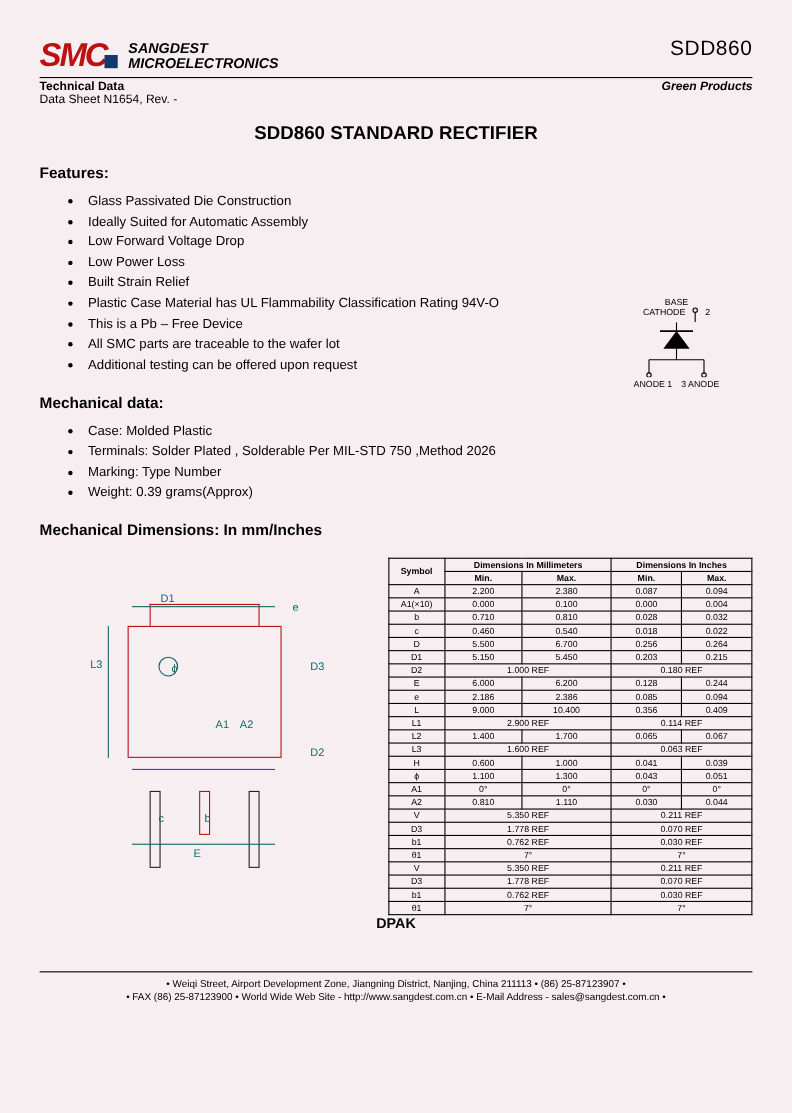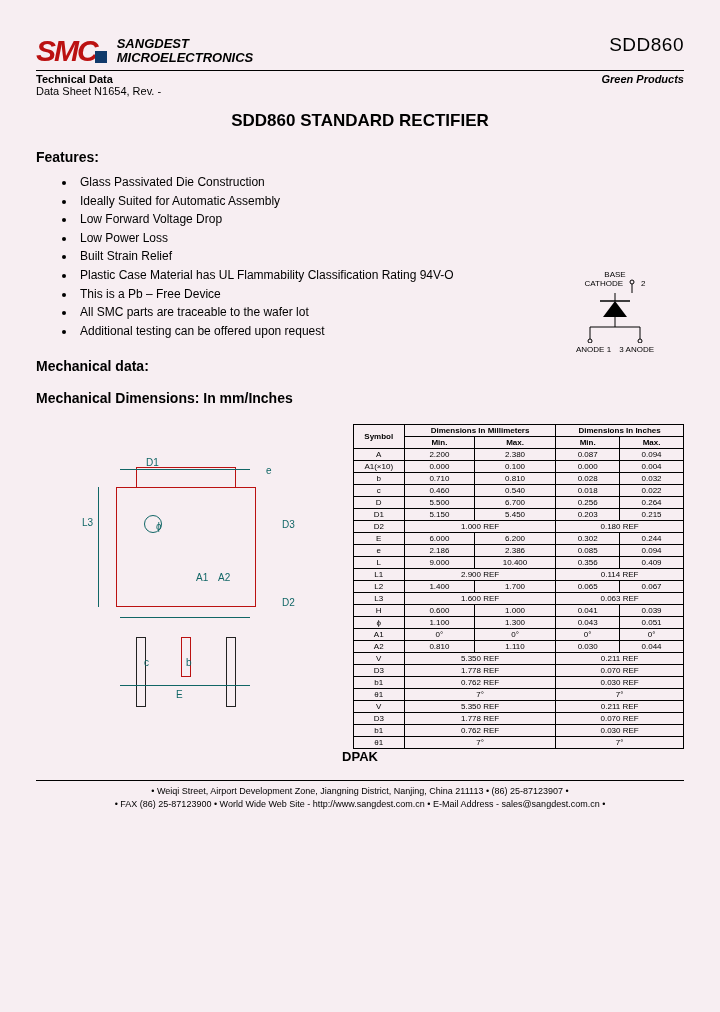--- a/index.html
+++ b/index.html
@@ -30,21 +30,21 @@
   .pkg-tab  { position:absolute; left:100px; top:10px; width:100px; height:20px; border:1.4px solid #b11; border-bottom:none; }
   .lead { position:absolute; width:10px; height:70px; border:1.4px solid #222; bottom:10px; }
   .dlabel { position:absolute; font-size:10px; color:#166; }
   .dimline { position:absolute; border-top:1px solid #166; }
   .vdimline{ position:absolute; border-left:1px solid #166; }
   .circle { position:absolute; width:18px; height:18px; border:1px solid #166; border-radius:50%; }
   .tbl { border-collapse: collapse; font-size: 8px; width: 341px; }
   .tbl th, .tbl td { border: 1px solid #000; padding: 1px 3px; text-align: center; }
   .tbl th { font-weight: 700; }
   .pkgname { text-align:center; font-size:13px; font-weight:700; }
-  .foot { border-top: 1.5px solid #000; margin-top: 16px; padding-top: 4px; font-size: 9px; text-align: center; line-height: 1.4; }
+  .foot { border-top: 1.5px solid #000; margin-top: 36px; padding-top: 4px; font-size: 9px; text-align: center; line-height: 1.4; }
   .relwrap { position: relative; }
 </style>
 </head>
 <body>
 
 <div class="page relwrap">
 
   <div class="topbar">
     <div class="logo">
       <span class="logo-mark"><span class="s">S</span><span class="m">M</span><span class="c">C</span><span class="logo-box"></span></span>
@@ -100,20 +100,26 @@
       <circle cx="20" cy="48" r="2" fill="none" stroke="#000"></circle>
       <circle cx="70" cy="48" r="2" fill="none" stroke="#000"></circle>
     </svg>
     <div style="display:flex;justify-content:space-between;padding:0 6px">
       <span><span>ANODE</span> <span>1</span></span>
       <span><span>3</span> <span>ANODE</span></span>
     </div>
   </div>
 
   <div class="sect" style="margin-top:18px">Mechanical data:</div>
+  <ul class="feat">
+    <li>Case: Molded Plastic</li>
+    <li>Terminals: Solder Plated , Solderable Per MIL-STD 750 ,Method 2026</li>
+    <li>Marking: Type Number</li>
+    <li>Weight: 0.39 grams(Approx)</li>
+  </ul>
 
   <div class="mechdim">Mechanical Dimensions: In mm/Inches</div>
 
   <div class="dimrow">
 
     <div class="drawing">
       <div class="pkg-tab"></div>
       <div class="pkg-body"></div>
       <div class="circle" style="left:108px; top:58px;"></div>
       <div class="lead" style="left:100px;"></div>
@@ -196,21 +202,21 @@
           </tr>
           <tr>
             <td>D2</td>
             <td colspan="2">1.000 REF</td>
             <td colspan="2">0.180 REF</td>
           </tr>
           <tr>
             <td>E</td>
             <td>6.000</td>
             <td>6.200</td>
-            <td>0.302</td>
+            <td>0.128</td>
             <td>0.244</td>
           </tr>
           <tr>
             <td>e</td>
             <td>2.186</td>
             <td>2.386</td>
             <td>0.085</td>
             <td>0.094</td>
           </tr>
           <tr>

